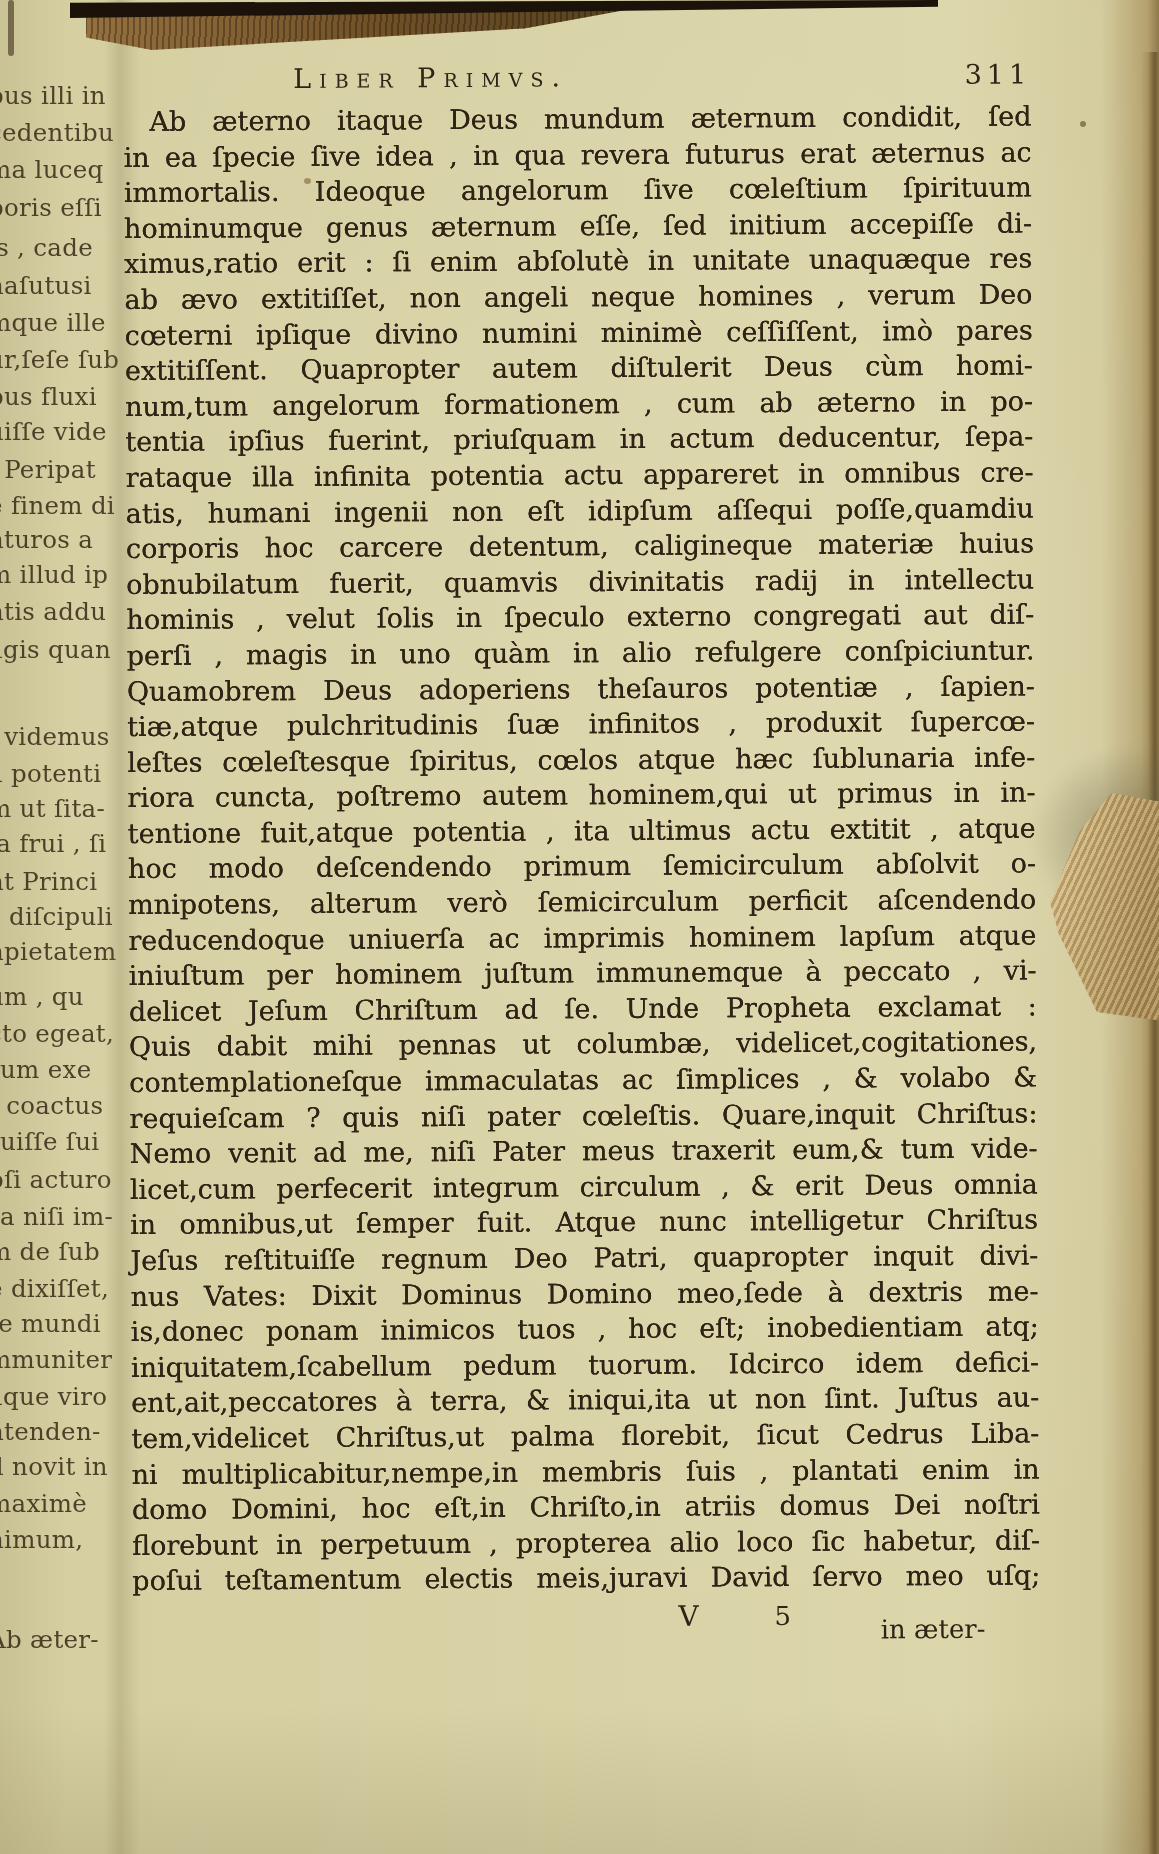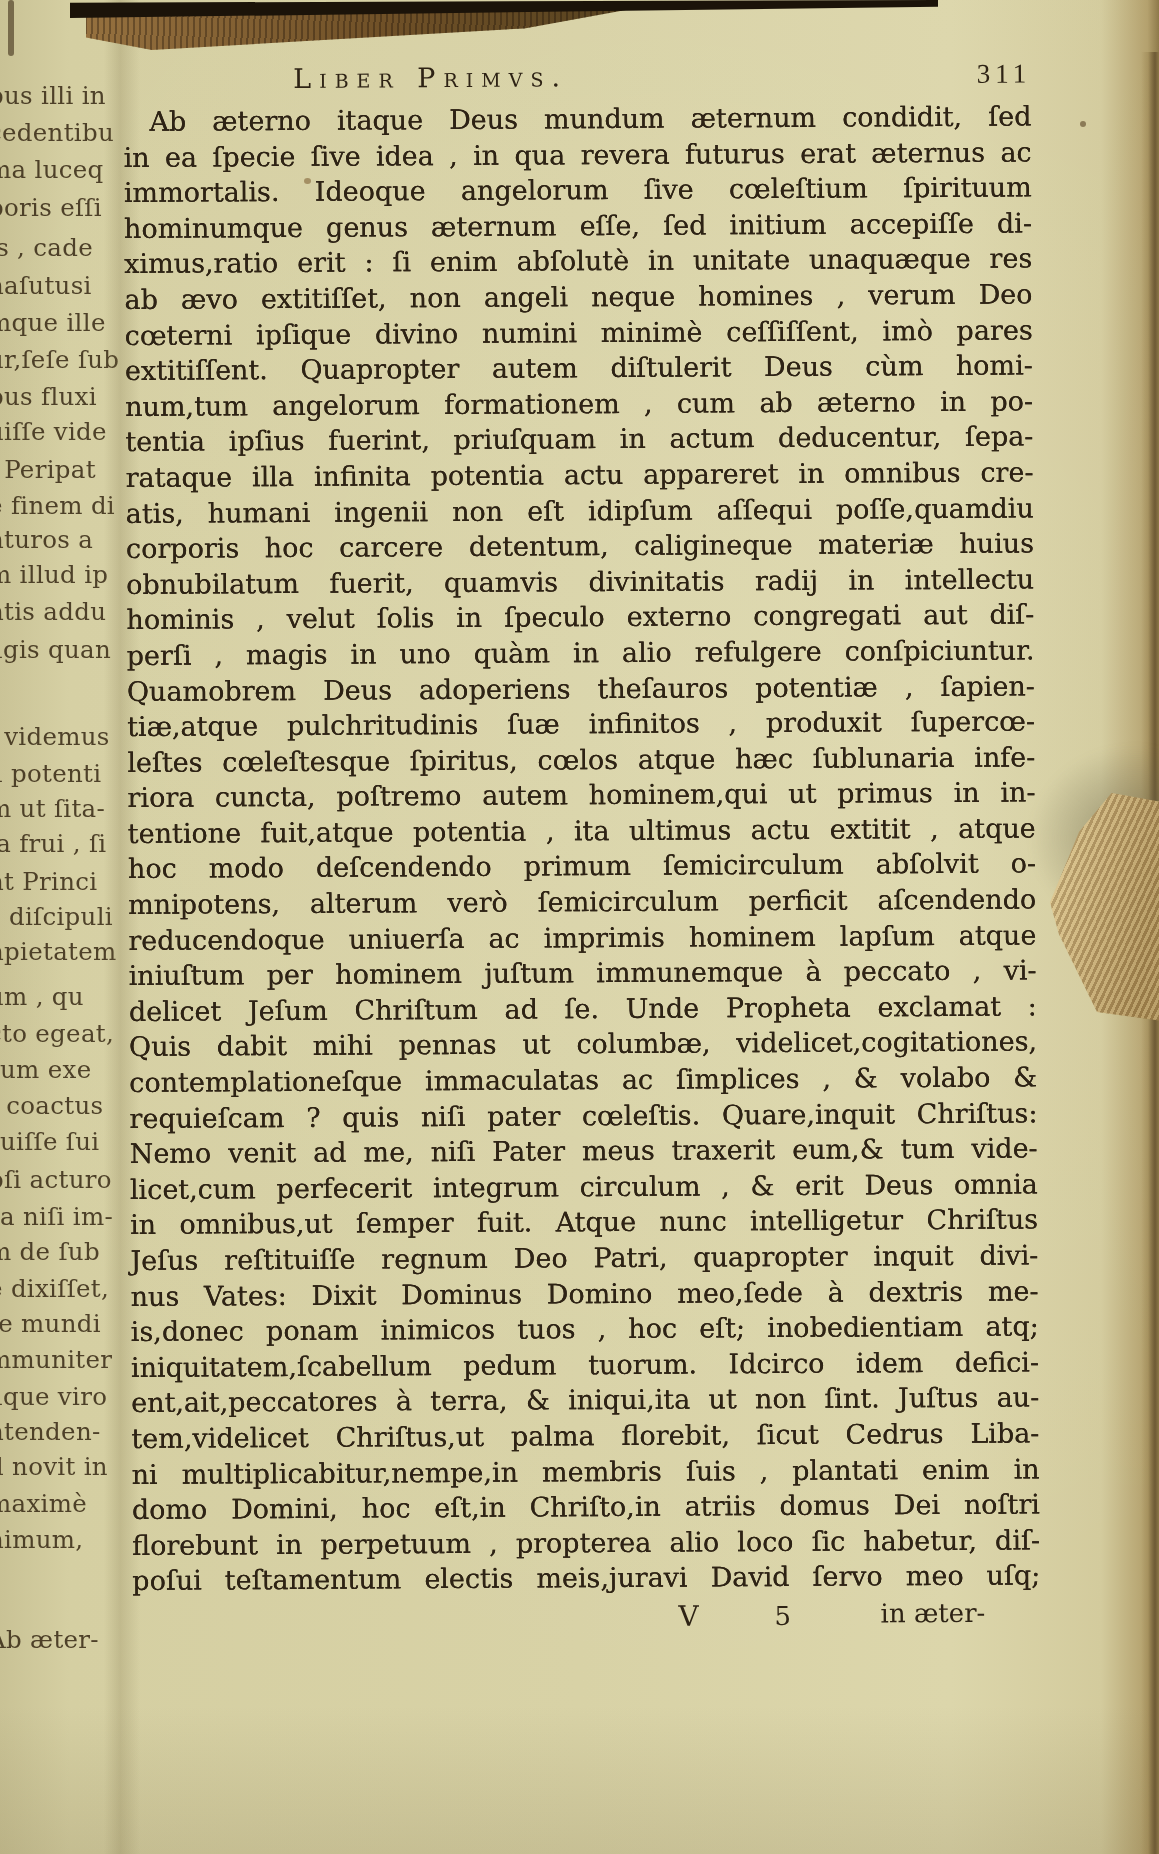--- a/index.html
+++ b/index.html
@@ -82,34 +82,34 @@
   }
   .running-head{position:relative;height:40px;}
   .head-title{
     position:absolute;left:170px;top:0;
     font-variant:small-caps;
     font-size:27px;letter-spacing:8px;
     color:#2e2315;white-space:nowrap;
   }
   .head-pagenum{
     position:absolute;right:0;top:0;
-    font-size:27px;letter-spacing:5px;font-family:Liberation Serif, serif;
+    font-size:27px;letter-spacing:5px;
   }
   .body-text{position:absolute;left:0;top:40px;width:908px;}
   .body-line{
     font-size:27px;line-height:35.6px;
     text-align:justify;text-align-last:justify;
     white-space:normal;
     text-shadow:0 0 .4px #2e2315;
   }
   .body-line:first-child{text-indent:26px;}
   .sig-row{position:absolute;left:0;top:1539px;width:908px;height:38px;font-size:26px;}
   .sig-mark{position:absolute;left:546px;top:0;font-size:28px;}
   .sig-num{position:absolute;left:642px;top:2px;}
-  .catchword{position:absolute;left:748px;top:0;}
+  .catchword{position:absolute;left:748px;top:16px;}
 </style>
 </head>
 <body>
 
 <div class="page">
 
   <div class="margin-strip">
       <div class="margin-fragment" style="top: 84px;">bus illi in</div>
       <div class="margin-fragment" style="top: 121px;">cedentibu</div>
       <div class="margin-fragment" style="top: 158px;">ma luceq</div>

